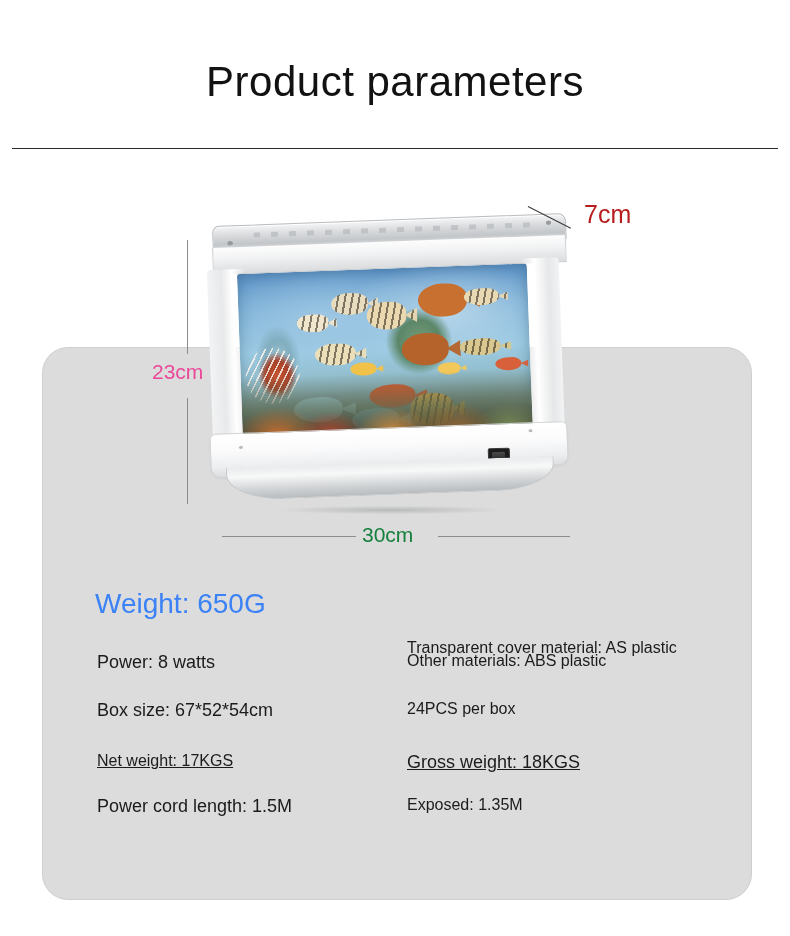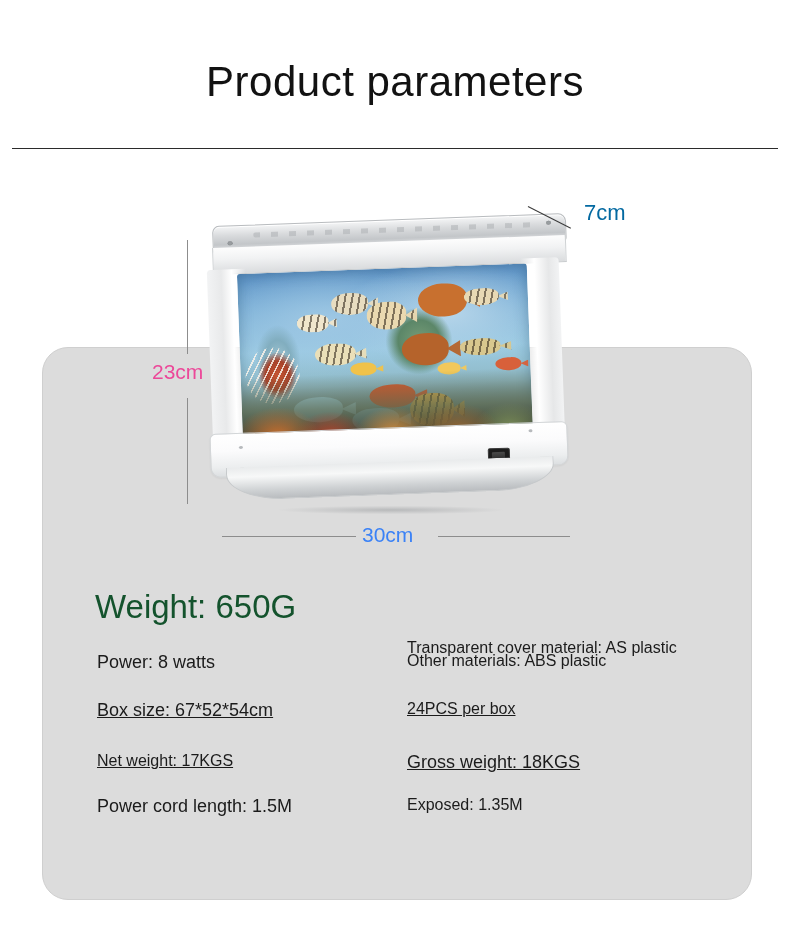--- a/index.html
+++ b/index.html
@@ -166,21 +166,21 @@
     background:radial-gradient(ellipse 50% 50% at 50% 50%, rgba(90,95,100,.28) 0%, rgba(90,95,100,0) 72%);
   }
 
   
   .dim-7-line{
     position:absolute;left:528px;top:206px;width:48px;height:1px;
     background:#3a3a3a;transform:rotate(27deg);transform-origin:left center;
   }
   .dim-7-label{
     position:absolute;left:584px;top:200px;
-    font-size:22px;color:#0369a1;
+    font-size:25px;color:#b91c1c;
   }
 
   .dim-23-line-top{
     position:absolute;left:187px;top:240px;width:1px;height:114px;
     background:#8d8d8d;
   }
   .dim-23-line-bot{
     position:absolute;left:187px;top:398px;width:1px;height:106px;
     background:#8d8d8d;
   }
@@ -192,36 +192,36 @@
   .dim-30-line-left{
     position:absolute;left:222px;top:536px;width:134px;height:1px;
     background:#8d8d8d;
   }
   .dim-30-line-right{
     position:absolute;left:438px;top:536px;width:132px;height:1px;
     background:#8d8d8d;
   }
   .dim-30-label{
     position:absolute;left:362px;top:523px;
-    font-size:21px;color:#3b82f6;
+    font-size:21px;color:#15803d;
   }
 
   
   .spec-primary{
     position:absolute;left:95px;top:588px;
-    font-size:33px;color:#14532d;
+    font-size:28px;color:#3b82f6;
   }
   .spec{
     position:absolute;font-size:18px;color:#1b1b1b;white-space:nowrap;
   }
   .c1{left:97px;}
   .c2{left:407px;}
   .r1{top:600px;}
   .r2{top:652px;}
-  .r3{top:700px;text-decoration:underline;}
+  .r3{top:700px;}
   .r4{top:752px;text-decoration:underline;}
   .r5{top:796px;}
   .sz-lg{font-size:16px;}
   .sz-sm{font-size:16px;margin-top:39px;}
 </style>
 </head>
 <body>
 
 <div class="page">
 

